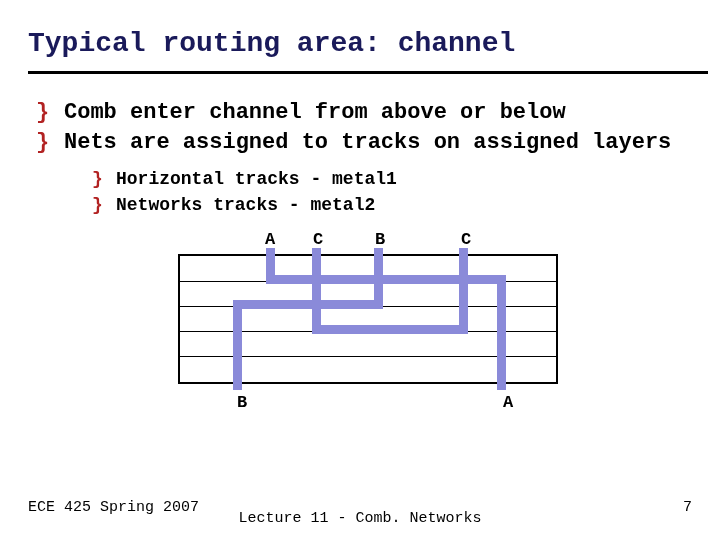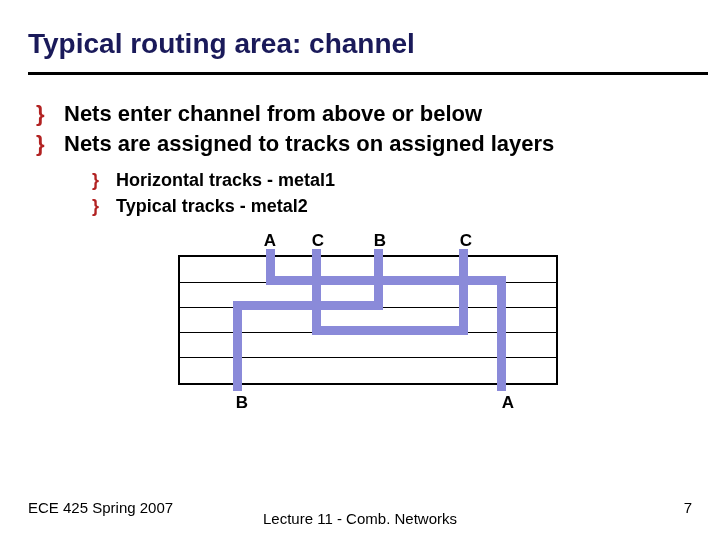--- a/index.html
+++ b/index.html
@@ -9,20 +9,21 @@
     background: #fff;
     font-family: Arial, Helvetica, sans-serif;
     position: relative;
     overflow: hidden;
   }
   .slide {
     padding: 28px 12px 0 28px;
     width: 100%;
     height: 100%;
     position: relative;
+    font-family: Liberation Mono, monospace;
   }
   .title {
     color: #1a1a5a;
     font-size: 28px;
     font-weight: bold;
     margin-bottom: 12px;
   }
   .hr {
     border-top: 3px solid #000;
     margin-bottom: 24px;
@@ -124,26 +125,26 @@
   .footer .center { position: absolute; left: 50%; transform: translateX(-50%); margin-top: 11px; }
 </style>
 </head>
 <body>
 
 <div class="slide">
   <div class="title">Typical routing area: channel</div>
   <div class="hr"></div>
 
   <ul class="level1">
-    <li>Nets enter channel from above or below</li>
+    <li>Comb enter channel from above or below</li>
     <li>
       <span>Nets are assigned to tracks on assigned layers</span>
       <ul class="level2">
         <li>Horizontal tracks - metal1</li>
-        <li>Typical tracks - metal2</li>
+        <li>Networks tracks - metal2</li>
       </ul>
     </li>
   </ul>
 
   <div class="diagram-wrap">
     <div class="diagram">
 
       <span class="tlabel top" style="left:92px">A</span>
       <span class="tlabel top" style="left:140px">C</span>
       <span class="tlabel top" style="left:202px">B</span>

